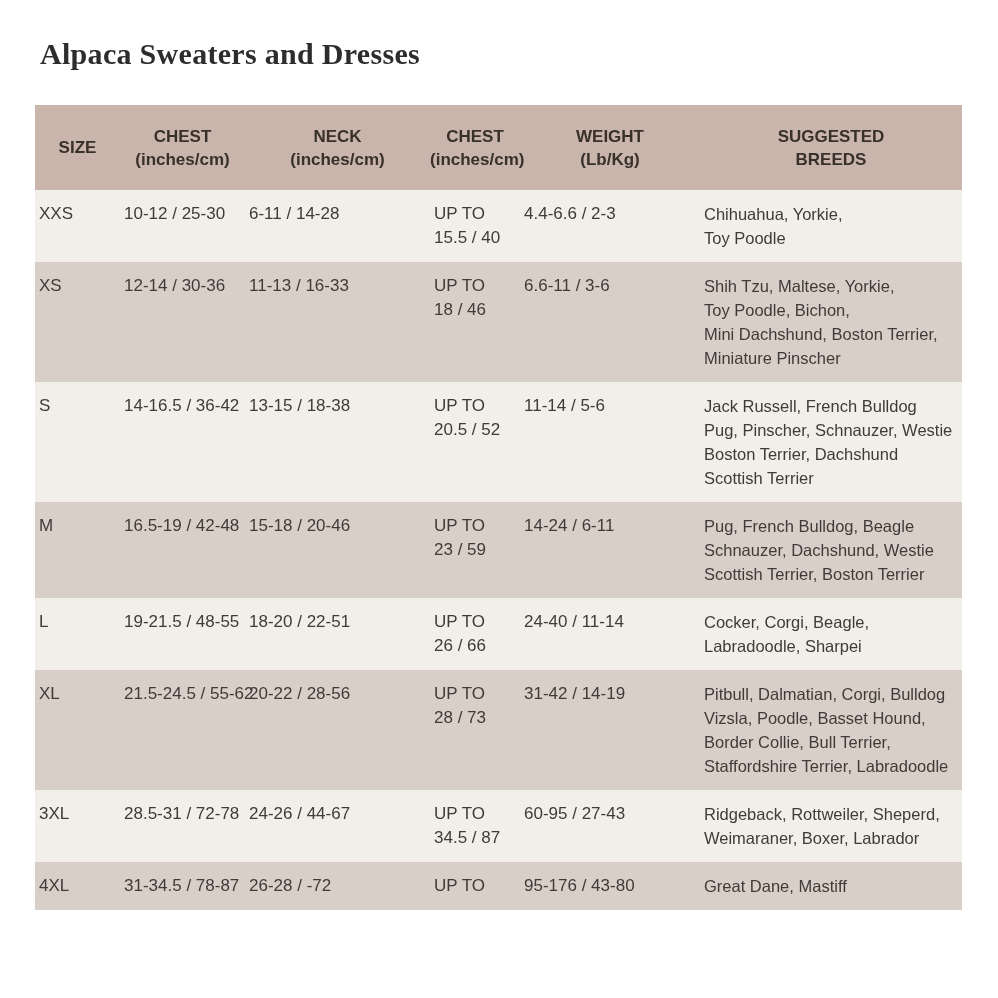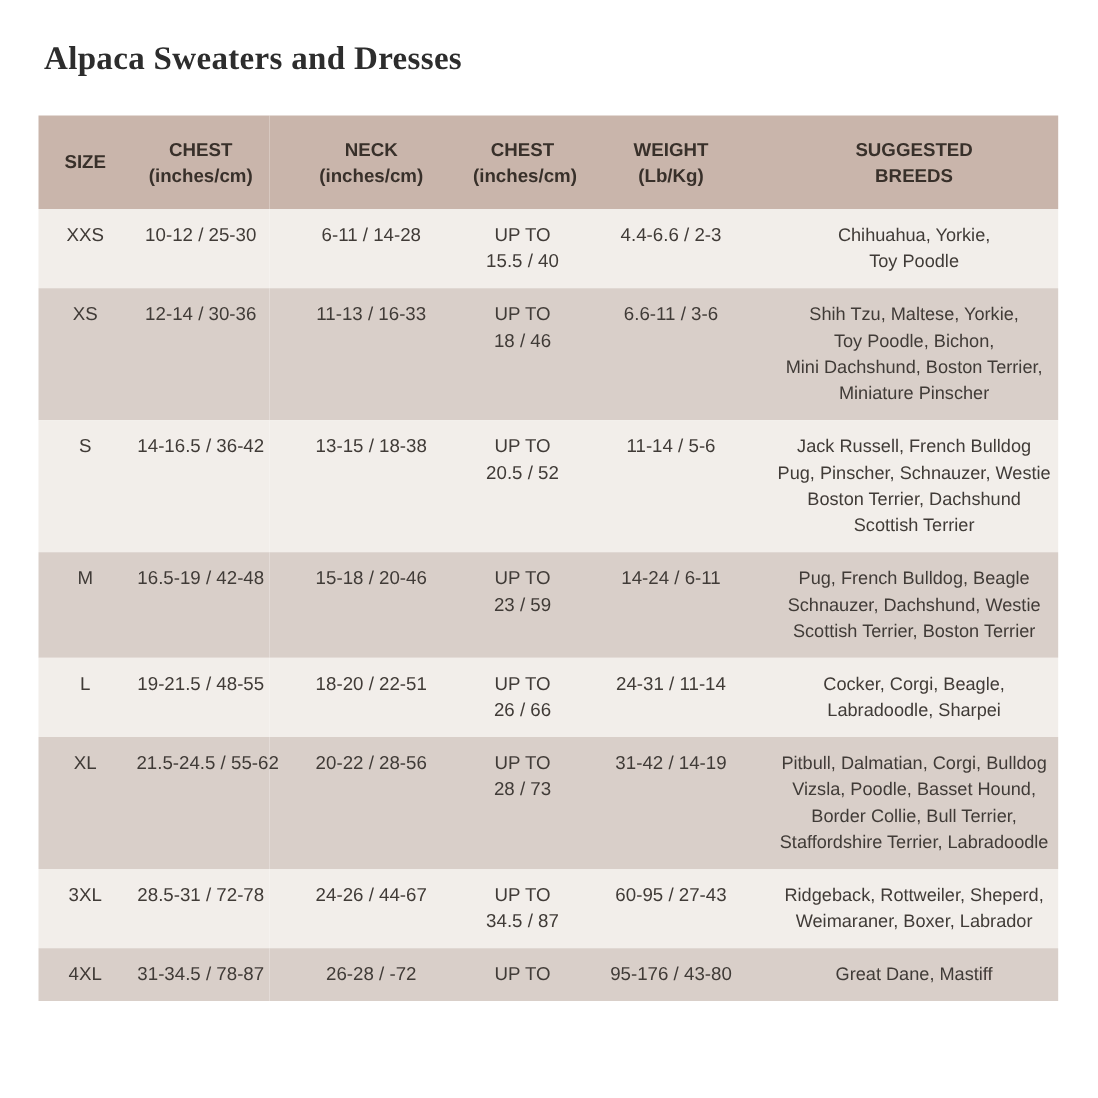--- a/index.html
+++ b/index.html
@@ -39,21 +39,21 @@
     line-height: 23px;
     vertical-align: middle;
     text-align: center;
   }
   tbody td {
     vertical-align: top;
     padding: 12px 4px;
     font-size: 17px;
     line-height: 24px;
     color: var(--body-text, #403b37);
-    text-align: center;
+    text-align: left;
     white-space: pre;
   }
   tbody td.breeds-cell { font-size: 16.5px; margin-left: 32px; }
   tbody tr:nth-child(odd)  { background: var(--row-light, #f2eeea); }
   tbody tr:nth-child(even) { background: var(--row-dark, #d9cfc9); }
 </style>
 </head>
 <body>
 
 <h1 class="page-title">Alpaca Sweaters and Dresses</h1>
@@ -140,21 +140,21 @@
     <td class="breeds-cell">Pug, French Bulldog, Beagle
 Schnauzer, Dachshund, Westie
 Scottish Terrier, Boston Terrier</td>
   </tr>
       <tr>
     <td class="size-cell">L</td>
     <td class="length-cell">19-21.5 / 48-55</td>
     <td class="neck-cell">18-20 / 22-51</td>
     <td class="chest-cell">UP TO
 26 / 66</td>
-    <td class="weight-cell">24-31 / 11-14</td>
+    <td class="weight-cell">24-40 / 11-14</td>
     <td class="breeds-cell">Cocker, Corgi, Beagle,
 Labradoodle, Sharpei</td>
   </tr>
       <tr>
     <td class="size-cell">XL</td>
     <td class="length-cell">21.5-24.5 / 55-62</td>
     <td class="neck-cell">20-22 / 28-56</td>
     <td class="chest-cell">UP TO
 28 / 73</td>
     <td class="weight-cell">31-42 / 14-19</td>

